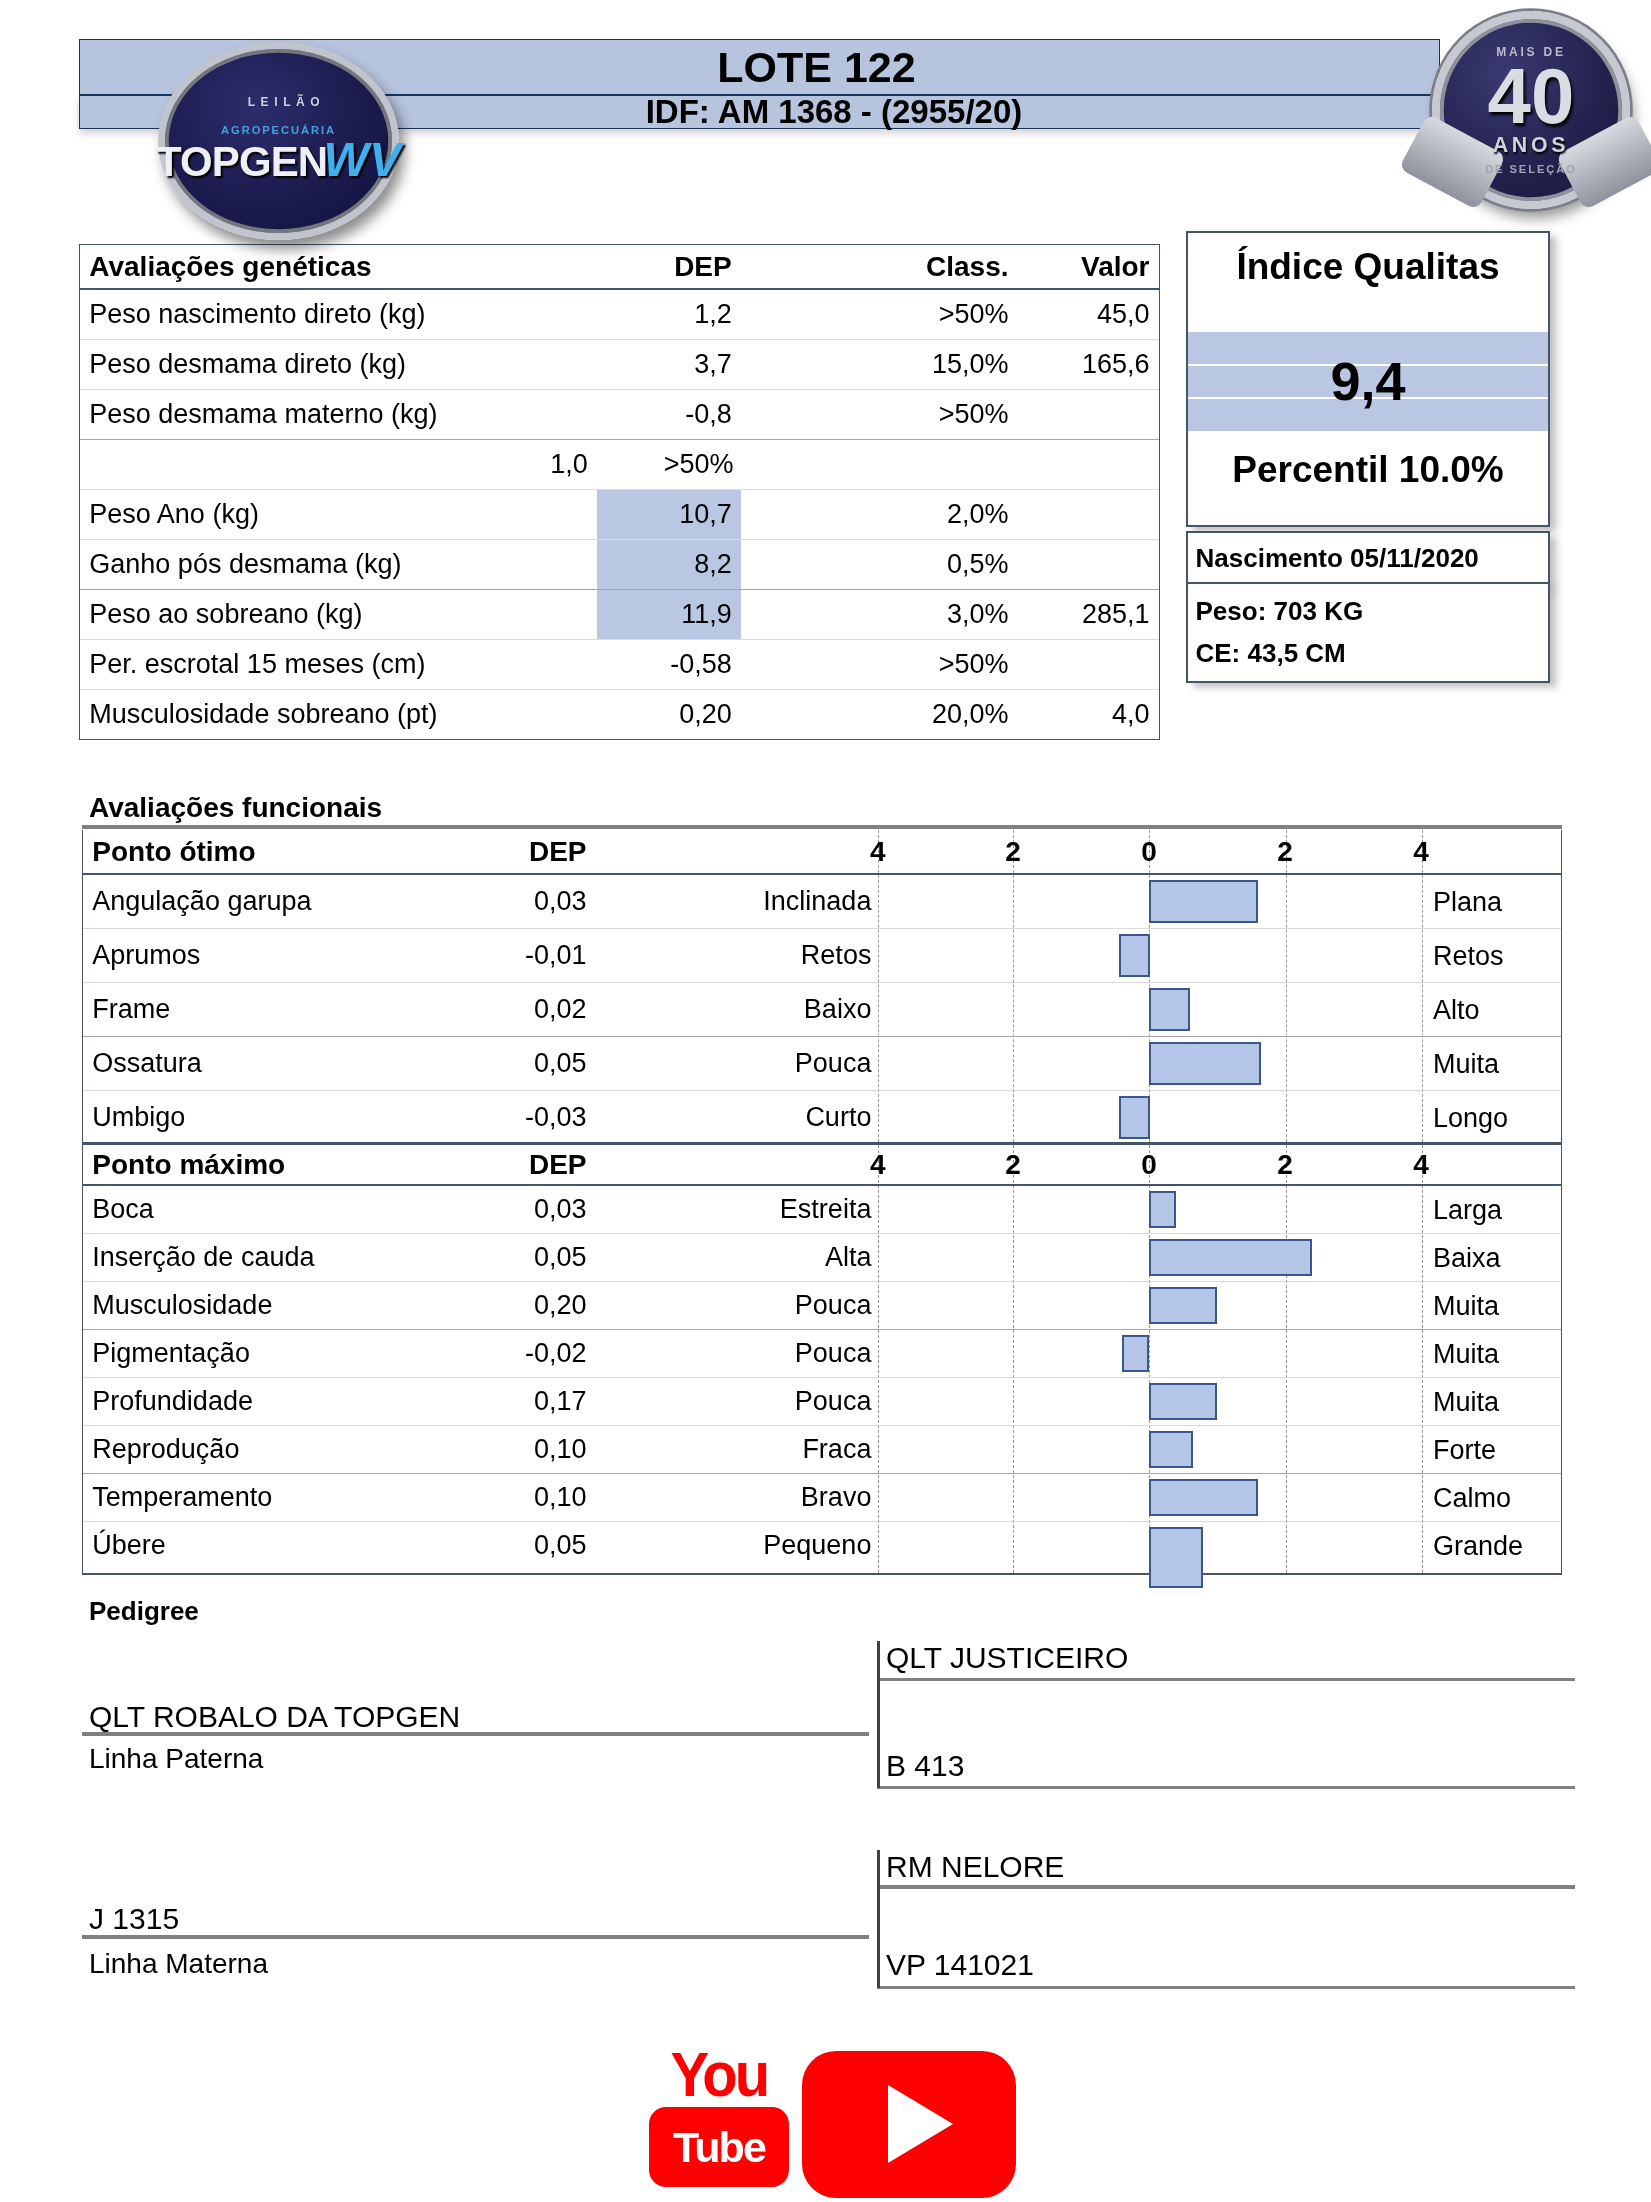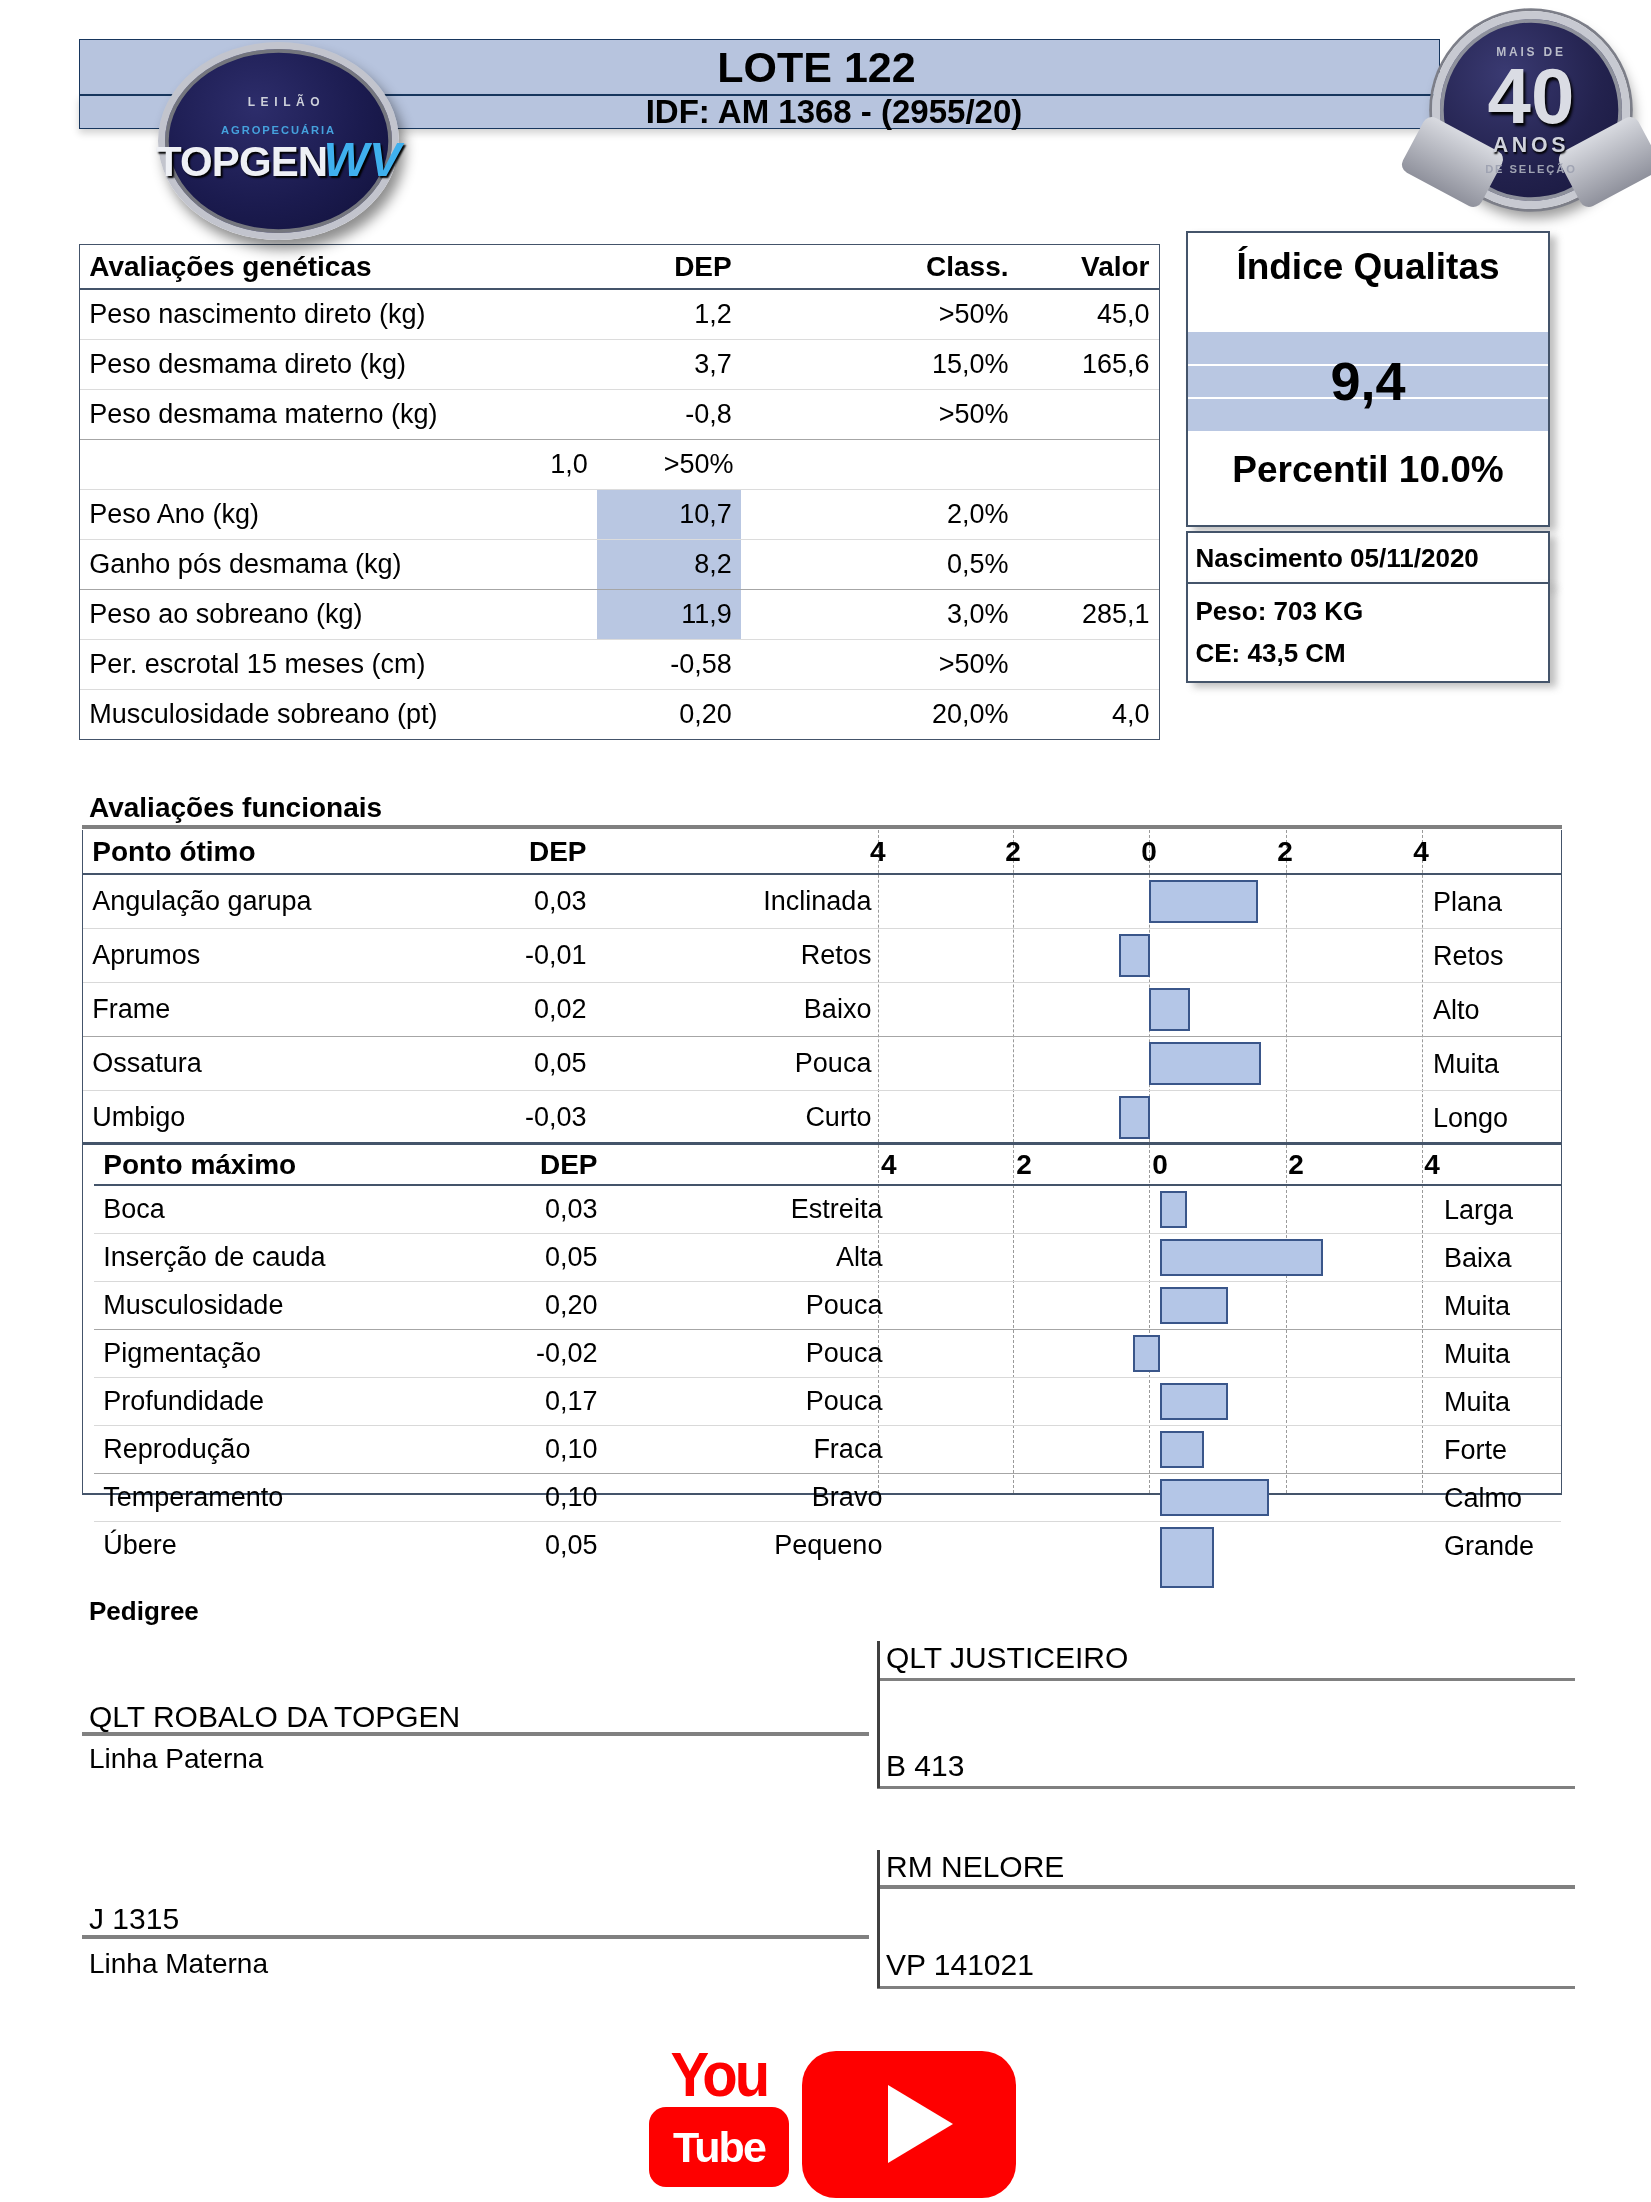--- a/index.html
+++ b/index.html
@@ -61,21 +61,21 @@
   .ipercentil{position:absolute;top:216px;width:100%;text-align:center;font-size:37px;font-weight:bold;}
   .ibox2{top:531px;height:55px;display:flex;align-items:center;padding-left:7.5px;font-size:26px;font-weight:bold;}
   .ibox3{top:582px;height:101px;display:flex;flex-direction:column;justify-content:space-evenly;padding-left:7.5px;
          font-size:26px;font-weight:bold;}
 
   
   .fheading{position:absolute;left:89px;top:792px;font-size:28px;font-weight:bold;}
   .fheadrule{position:absolute;left:82px;top:825px;width:1480px;height:3.7px;background:#808080;}
   .ftable{position:absolute;left:82px;width:1480px;border:1.9px solid #44546a;box-sizing:border-box;background:#fff;}
   .ftable.otimo{top:830px;height:313px;border-top:none;}
-  .ftable.maximo{top:1143px;height:352px;border-top:2.8px solid #44546a;border-bottom:2.8px solid #44546a;padding-left:11px;}
+  .ftable.maximo{top:1143px;height:432px;border-top:2.8px solid #44546a;border-bottom:2.8px solid #44546a;}
   .fhead,.frow{display:grid;grid-template-columns:440px 70px 284px 682px;align-items:stretch;position:relative;}
   .fhead{font-weight:bold;font-size:28px;border-bottom:2.8px solid #44546a;}
   .otimo .fhead{height:43px;}
   .maximo .fhead{height:39px;}
   .otimo .frow{height:53px;}
   .maximo .frow{height:47px;}
   .frow{font-size:27px;border-top:0.9px solid #d9d9d9;}
   .frow.first{border-top:none;}
   .frow.gsep{border-top:1.9px solid #a6a6a6;}
   .fcell{display:flex;align-items:center;}

